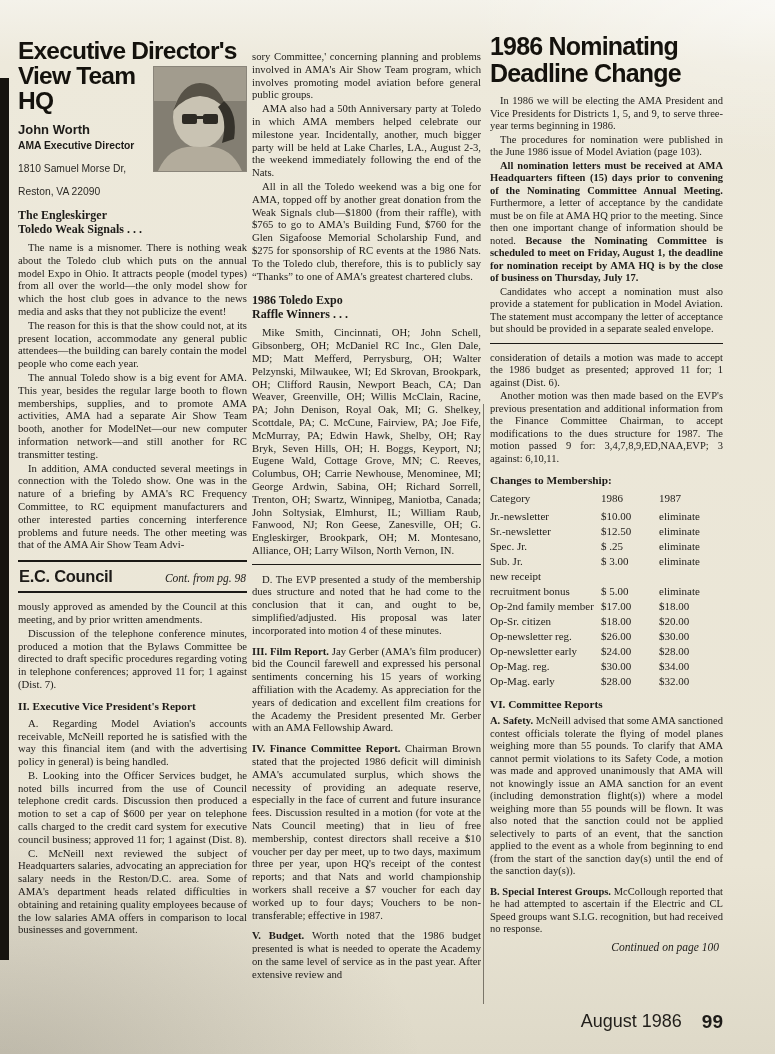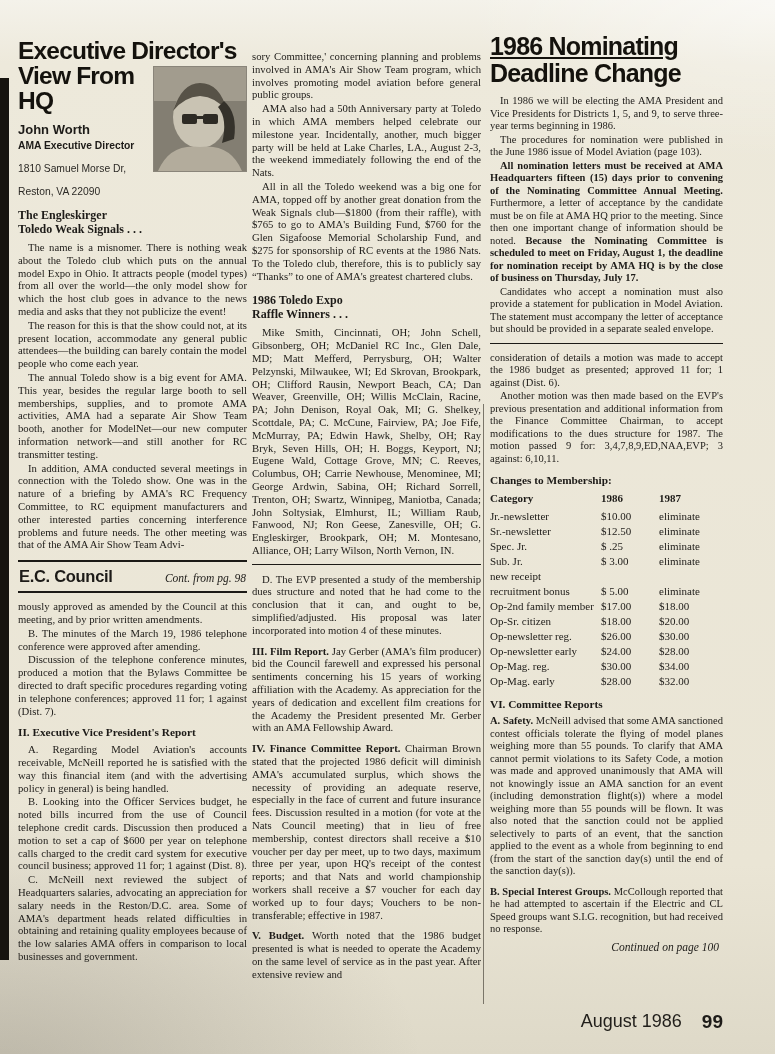--- a/index.html
+++ b/index.html
@@ -40,21 +40,21 @@
   .ec-head { display:flex; justify-content:space-between; align-items:baseline;
              border-top:2px solid #1c1a16; border-bottom:2px solid #1c1a16;
              padding:5px 1px 5px; margin:9px 0 7px; }
   .ec-title { font-family:"Liberation Sans", sans-serif; font-weight:bold; font-size:16.5px; letter-spacing:-0.3px; }
   .ec-cont { font-style:italic; font-size:11.5px; }
 
   .rule { border-top:1.5px solid #1c1a16; margin:7px 0 8px; }
 
   .mtable { margin:5px 0 3px; font-size:11px; }
   .trow { display:flex; line-height:15px; }
-  .trow.thead { font-weight:bold; margin-bottom:3px; }
+  .trow.thead { font-weight:normal; margin-bottom:3px; }
   .tc1 { flex:1; }
   .tc2 { width:58px; flex:0 0 58px; }
   .tc3 { width:64px; flex:0 0 64px; }
 
   .continued { font-style:italic; font-size:11.5px; text-align:right; margin-top:5px; padding-right:4px; }
   .footer { position:absolute; left:488px; top:1011px; width:235px;
             display:flex; justify-content:flex-end; align-items:flex-start; gap:20px;
             font-family:"Liberation Sans", sans-serif; }
   .footer-issue { font-size:18px; color:#201e1a; }
   .footer-page  { font-size:19px; font-weight:bold; }
@@ -64,21 +64,21 @@
 <body>
 
 <div class="page">
   <div class="leftbar"></div>
   <div class="vrule"></div>
 
   <div class="col" id="col1">
     <div class="headline">Executive Director's</div>
     <div class="hd-row">
       <div class="hd-left">
-        <div class="headline">View From</div>
+        <div class="headline">View Team</div>
         <div class="headline">HQ</div>
         <div class="byline-name">John Worth</div>
         <div class="byline-title">AMA Executive Director</div>
         <div class="byline-addr">1810 Samuel Morse Dr,</div>
         <div class="byline-addr">Reston, VA 22090</div>
       </div>
       <div class="photo">
         <svg width="92" height="104" viewBox="0 0 92 104">
           <rect width="92" height="104" fill="#837e72"></rect>
           <rect width="92" height="34" fill="#a29c8e"></rect>
@@ -93,30 +93,29 @@
       </div>
     </div>
 
     <div class="subhead">
       <div>The Engleskirger</div>
       <div>Toledo Weak Signals . . .</div>
     </div>
 
     <p class="body">The name is a misnomer. There is nothing weak about the Toledo club which puts on the annual model Expo in Ohio. It attracts people (model types) from all over the world—the only model show for which the host club goes in advance to the news media and asks that they not publicize the event!</p>
     <p class="body pgap">The reason for this is that the show could not, at its present location, accommodate any general public attendees—the building can barely contain the model people who come each year.</p>
-    <p class="body pgap">The annual Toledo show is a big event for AMA. This year, besides the regular large booth to sell memberships, supplies, and to promote AMA activities, AMA had a separate Air Show Team booth, another for ModelNet—our new computer information network—and still another for RC transmitter testing.</p>
+    <p class="body pgap">The annual Toledo show is a big event for AMA. This year, besides the regular large booth to flown memberships, supplies, and to promote AMA activities, AMA had a separate Air Show Team booth, another for ModelNet—our new computer information network—and still another for RC transmitter testing.</p>
     <p class="body pgap">In addition, AMA conducted several meetings in connection with the Toledo show. One was in the nature of a briefing by AMA's RC Frequency Committee, to RC equipment manufacturers and other interested parties concerning interference problems and future needs. The other meeting was that of the AMA Air Show Team Advi-</p>
 
     <div class="ec-head">
       <span class="ec-title">E.C. Council</span>
       <span class="ec-cont">Cont. from pg. 98</span>
     </div>
 
     <p class="body noind">mously approved as amended by the Council at this meeting, and by prior written amendments.</p>
-    <p class="body pgap">B. The minutes of the March 19, 1986 telephone conference were approved after amending.</p>
     <p class="body pgap">Discussion of the telephone conference minutes, produced a motion that the Bylaws Committee be directed to draft specific procedures regarding voting in telephone conferences; approved 11 for; 1 against (Dist. 7).</p>
     <div class="sechead">II. Executive Vice President's Report</div>
     <p class="body">A. Regarding Model Aviation's accounts receivable, McNeill reported he is satisfied with the way this financial item (and with the advertising policy in general) is being handled.</p>
     <p class="body pgap">B. Looking into the Officer Services budget, he noted bills incurred from the use of Council telephone credit cards. Discussion then produced a motion to set a cap of $600 per year on telephone calls charged to the credit card system for executive council business; approved 11 for; 1 against (Dist. 8).</p>
     <p class="body pgap">C. McNeill next reviewed the subject of Headquarters salaries, advocating an appreciation for salary needs in the Reston/D.C. area. Some of AMA's department heads related difficulties in obtaining and retaining quality employees because of the low salaries AMA offers in comparison to local businesses and government.</p>
   </div>
 
   <div class="col" id="col2">
     <p class="body noind">sory Committee,' concerning planning and problems involved in AMA's Air Show Team program, which involves promoting model aviation before general public groups.</p>
     <p class="body pgap">AMA also had a 50th Anniversary party at Toledo in which AMA members helped celebrate our milestone year. Incidentally, another, much bigger party will be held at Lake Charles, LA., August 2-3, the weekend immediately following the end of the Nats.</p>
@@ -130,21 +129,21 @@
 
     <div class="rule"></div>
 
     <p class="body">D. The EVP presented a study of the membership dues structure and noted that he had come to the conclusion that it can, and ought to be, simplified/adjusted. His proposal was later incorporated into motion 4 of these minutes.</p>
     <p class="body pgap noind" style="margin-top:8px;"><span class="lead">III. Film Report. </span><span>Jay Gerber (AMA's film producer) bid the Council farewell and expressed his personal sentiments concerning his 15 years of working affiliation with the Academy. As appreciation for the years of dedication and excellent film creations for the Academy the President presented Mr. Gerber with an AMA Fellowship Award.</span></p>
     <p class="body pgap noind" style="margin-top:8px;"><span class="lead">IV. Finance Committee Report. </span><span>Chairman Brown stated that the projected 1986 deficit will diminish AMA's accumulated surplus, which shows the necessity of providing an adequate reserve, especially in the face of current and future insurance fees. Discussion resulted in a motion (for vote at the Nats Council meeting) that in lieu of free membership, contest directors shall receive a $10 voucher per day per meet, up to two days, maximum three per year, upon HQ's receipt of the contest reports; and that Nats and world championship workers shall receive a $7 voucher for each day worked up to four days; Vouchers to be non-transferable; effective in 1987.</span></p>
     <p class="body pgap noind" style="margin-top:8px;"><span class="lead">V. Budget. </span><span>Worth noted that the 1986 budget presented is what is needed to operate the Academy on the same level of service as in the past year. After extensive review and</span></p>
   </div>
 
   <div class="col c3" id="col3">
-    <div class="headline" style="font-size:25px; line-height:27px;text-decoration:underline;">1986 Nominating</div>
+    <div class="headline" style="font-size:25px; line-height:27px;">1986 Nominating</div>
     <div class="headline" style="font-size:25px; line-height:27px; margin-bottom:8px;">Deadline Change</div>
 
     <p class="body">In 1986 we will be electing the AMA President and Vice Presidents for Districts 1, 5, and 9, to serve three-year terms beginning in 1986.</p>
     <p class="body pgap">The procedures for nomination were published in the June 1986 issue of Model Aviation (page 103).</p>
     <p class="body pgap"><span class="bold">All nomination letters must be received at AMA Headquarters fifteen (15) days prior to convening of the Nominating Committee Annual Meeting. </span><span>Furthermore, a letter of acceptance by the candidate must be on file at AMA HQ prior to the meeting. Since then one important change of information should be noted. </span><span class="bold">Because the Nominating Committee is scheduled to meet on Friday, August 1, the deadline for nomination receipt by AMA HQ is by the close of business on Thursday, July 17.</span></p>
     <p class="body pgap">Candidates who accept a nomination must also provide a statement for publication in Model Aviation. The statement must accompany the letter of acceptance but should be provided in a separate sealed envelope.</p>
 
     <div class="rule"></div>
 
     <p class="body noind">consideration of details a motion was made to accept the 1986 budget as presented; approved 11 for; 1 against (Dist. 6).</p>

